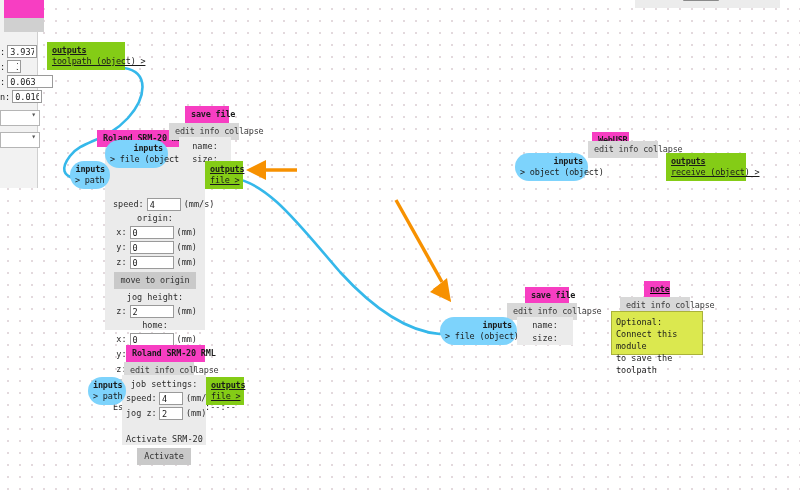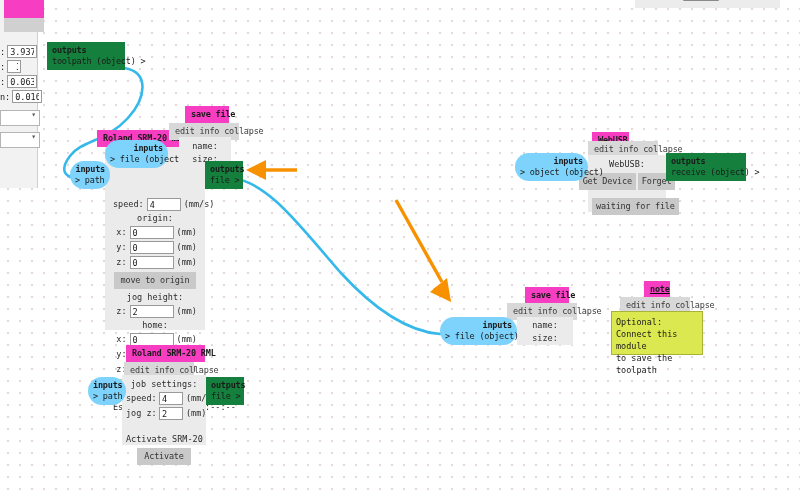--- a/index.html
+++ b/index.html
@@ -56,21 +56,21 @@
     font-size: 8.5px;
     line-height: 11px;
     padding: 3px 5px;
     white-space: nowrap;
     letter-spacing: -0.2px;
     color: #1a1a1a;
   }
   .port .plabel { font-weight: bold; display: block; }
   .port .pname  { display: block; }
   .port-in  { background: #7dd3fc; border-radius: 14px; }
-  .port-out { background: #15803d; }
+  .port-out { background: #84cc16; text-decoration: underline; }
   .port-in  .plabel { text-align: right; }
   .port-in  .pname  { text-align: left; }
   .port-out .plabel { text-align: left; }
   .port-out .pname  { text-align: right; }
 
   
   .row { display: flex; align-items: center; gap: 3px; height: 15px; }
   .row .lab { text-align: right; }
   .row .unit { color: #2b2b2b; }
   .fld {
@@ -171,21 +171,21 @@
     <div class="dock-row">
       <span class="dl">:</span>
       <input class="fld" style="width: 30px;" value="3.937">
     </div>
     <div class="dock-row">
       <span class="dl">:</span>
       <input class="fld" style="width: 14px; padding-left: 8px;" value="3.150">
     </div>
     <div class="dock-row">
       <span class="dl">:</span>
-      <input class="fld" style="width: 30px;" value="0.063">
+      <input class="fld" style="width: 46px;" value="0.063">
     </div>
     <div class="dock-row">
       <span class="dl">n:</span>
       <input class="fld" style="width: 30px;" value="0.016">
     </div>
     <div class="dock-sel"></div>
     <div class="dock-sel"></div>
   </div>
 
   <div class="toppanel">
@@ -287,30 +287,20 @@
   </div>
   <div class="port port-in" style="left:440px; top:317px; width:77px;">
     <span class="plabel">inputs</span>
     <span class="pname">&gt; file (object)</span>
   </div>
 
   <div class="node" style="left:592px; top:132px;">
     <div class="node-title" style="width:37px;">WebUSB</div>
   </div>
   <div class="node-menu" style="position:absolute; left:588px; top:141px; width:70px;">edit info collapse</div>
-  <div class="node-body" style="position:absolute; left:588px; top:155px; width:78px; height:57px; padding:3px 4px;">
-    <div style="text-align:center;">WebUSB:</div>
-    <div style="display:flex; gap:2px; justify-content:center;">
-      <button class="btn btn-sm">Get Device</button>
-      <button class="btn btn-sm">Forget</button>
-    </div>
-    <div style="text-align:center; margin-top:4px;">
-      <button class="btn btn-sm">waiting for file</button>
-    </div>
-  </div>
   <div class="port port-in" style="left:515px; top:153px; width:73px;">
     <span class="plabel">inputs</span>
     <span class="pname">&gt; object (object)</span>
   </div>
   <div class="port port-out" style="left:666px; top:153px; width:80px;">
     <span class="plabel">outputs</span>
     <span class="pname">receive (object) &gt;</span>
   </div>
 
   <div class="node" style="left:126px; top:345px;">

